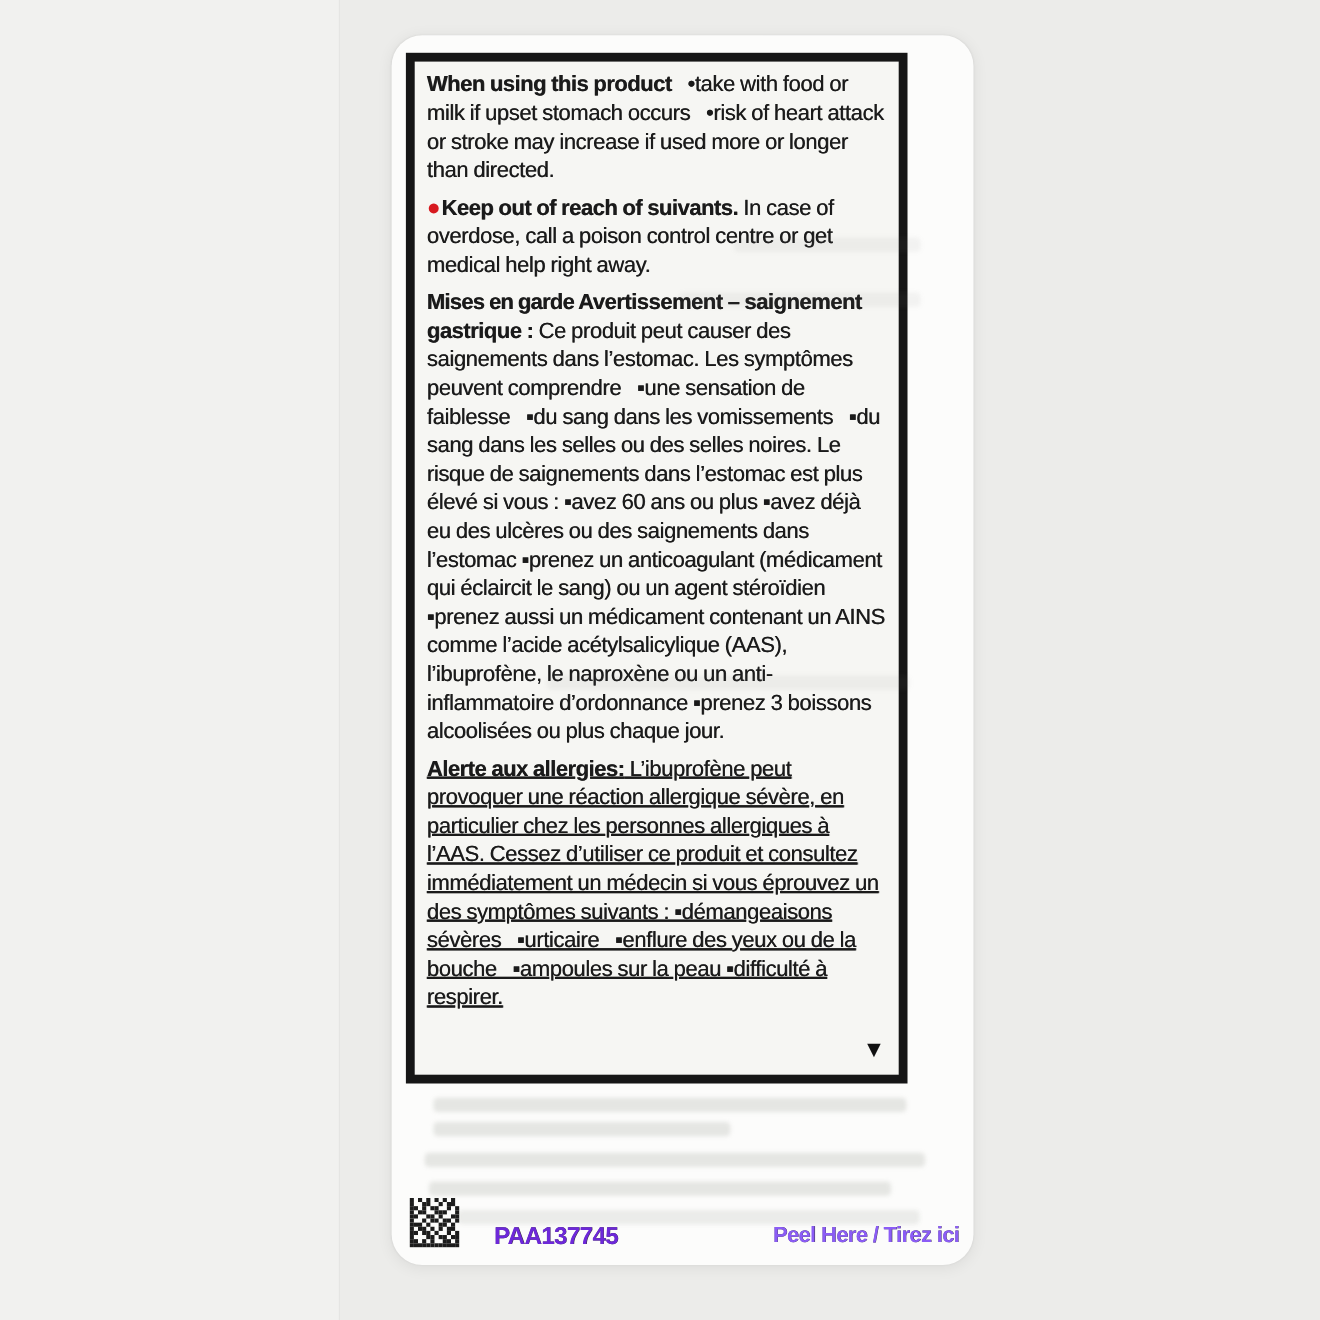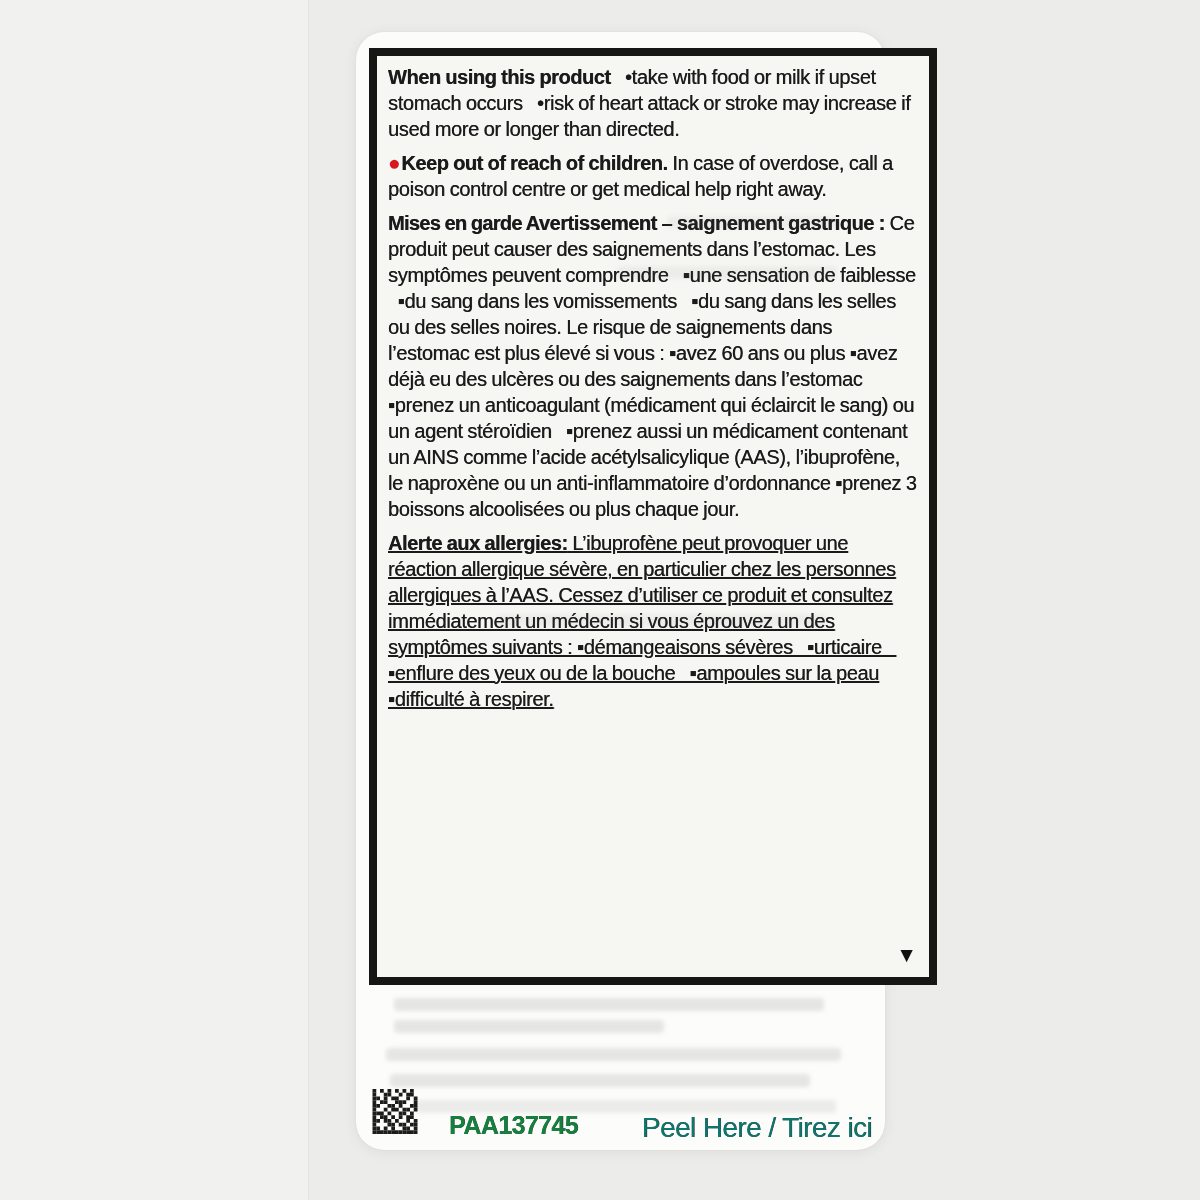--- a/index.html
+++ b/index.html
@@ -12,21 +12,21 @@
   .bg-left{
     position:absolute;left:0;top:0;width:308px;height:1200px;
     background:#f1f1ef;border-right:1px solid rgba(0,0,0,0.05);
   }
   .label{
     position:absolute;left:356px;top:32px;width:529px;height:1118px;
     background:#fcfcfb;border-radius:28px;
     box-shadow:0 2px 14px rgba(0,0,0,0.07), 0 0 2px rgba(0,0,0,0.06);
   }
   .warning-box{
-    position:absolute;left:13px;top:16px;width:568px;height:937px;
+    position:absolute;left:13px;top:16px;width:456px;height:937px;
     box-sizing:border-box;border:8px solid #161616;background:#f6f6f3;
     padding:8px 11px 6px 11px;
   }
   .para{
     margin:0 0 8px 0;
     font-size:20px;line-height:26px;letter-spacing:-0.35px;word-spacing:-0.5px;
     color:#1a1a1a;
     text-shadow:0.35px 0 0 rgba(26,26,26,0.85);
   }
   .para:last-of-type{margin-bottom:0;text-decoration:underline;}
@@ -41,42 +41,42 @@
     font-size:21px;color:#111;text-shadow:none;line-height:1;
   }
   .ghost{
     position:absolute;height:13px;border-radius:4px;
     background:rgba(110,116,108,0.16);filter:blur(2px);
   }
   .ghost.inbox{background:rgba(110,116,108,0.07);}
   .barcode{position:absolute;left:16px;top:1057px;width:46px;height:45px;}
   .lot-code{
     position:absolute;left:93px;top:1079px;
-    font-size:25px;font-weight:700;letter-spacing:-0.6px;color:#15803d;
+    font-size:22px;font-weight:700;letter-spacing:-0.6px;color:#6d28d9;
     text-shadow:0.3px 0 0 rgba(22,22,22,0.9);
   }
   .peel-text{
     position:absolute;right:13px;top:1080px;
-    font-size:28px;font-weight:400;letter-spacing:-0.6px;color:#0f766e;
+    font-size:20px;font-weight:700;letter-spacing:-0.6px;color:#8b5cf6;
     text-shadow:0.3px 0 0 rgba(22,22,22,0.9);
   }
 </style>
 </head>
 <body>
 
 <div class="bg-left"></div>
 
 <div class="label">
 
   <div class="warning-box">
 
     <p class="para"><span class="lead">When using this product</span><span>  •take with food or milk if upset stomach occurs  •risk of heart attack or stroke may increase if used more or longer than directed.</span></p>
 
 
-    <p class="para"><span class="red-dot">●</span><span class="lead">Keep out of reach of children.</span><span> In case of overdose, call a poison control centre or get medical help right away.</span></p>
+    <p class="para"><span class="red-dot">●</span><span class="lead">Keep out of reach of suivants.</span><span> In case of overdose, call a poison control centre or get medical help right away.</span></p>
 
     <p class="para"><span class="heading">Mises en garde</span><span class="lead"> Avertissement – saignement gastrique :</span><span> Ce produit peut causer des saignements dans l’estomac. Les symptômes peuvent comprendre  ▪une sensation de faiblesse  ▪du sang dans les vomissements  ▪du sang dans les selles ou des selles noires. Le risque de saignements dans l’estomac est plus élevé si vous : ▪avez 60 ans ou plus ▪avez déjà eu des ulcères ou des saignements dans l’estomac ▪prenez un anticoagulant (médicament qui éclaircit le sang) ou un agent stéroïdien  ▪prenez aussi un médicament contenant un AINS comme l’acide acétylsalicylique (AAS), l’ibuprofène, le naproxène ou un anti-inflammatoire d’ordonnance ▪prenez 3 boissons alcoolisées ou plus chaque jour.</span></p>
 
     <p class="para"><span class="lead">Alerte aux allergies:</span><span> L’ibuprofène peut provoquer une réaction allergique sévère, en particulier chez les personnes allergiques à l’AAS. Cessez d’utiliser ce produit et consultez immédiatement un médecin si vous éprouvez un des symptômes suivants : ▪démangeaisons sévères  ▪urticaire  ▪enflure des yeux ou de la bouche  ▪ampoules sur la peau ▪difficulté à respirer.</span></p>
 
     <span class="down-arrow">▼</span>
 
     <div class="ghost inbox" style="left:290px;top:160px;width:170px;"></div>
     <div class="ghost inbox" style="left:240px;top:210px;width:220px;"></div>
     <div class="ghost inbox" style="left:120px;top:558px;width:330px;"></div>

